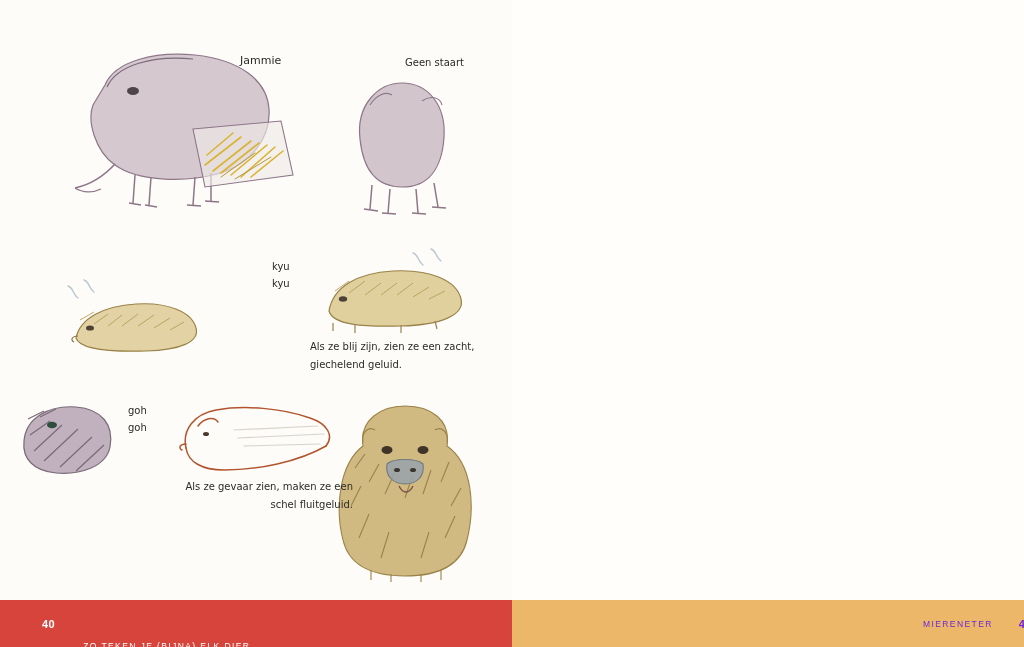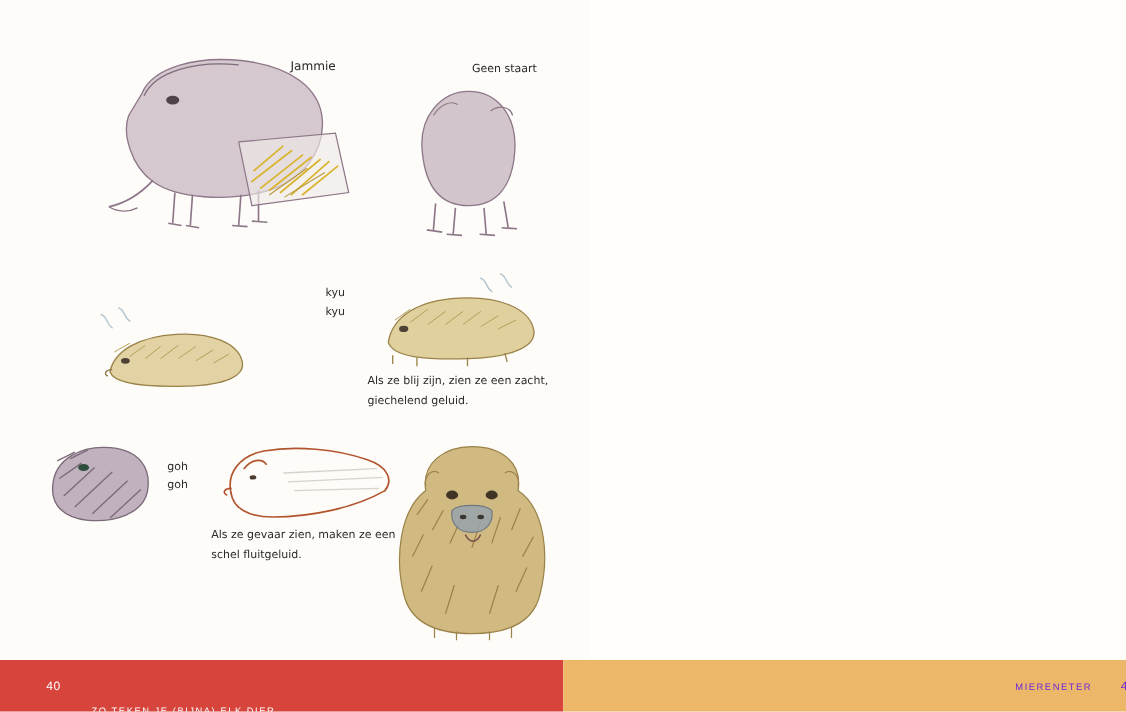--- a/index.html
+++ b/index.html
@@ -18,21 +18,20 @@
     position: relative;
     width: 1024px;
     height: 647px;
     background: #fdfcfa;
   }
   .page-left, .page-right {
     position: absolute;
     top: 0;
     height: 647px;
     background: #fdfcf9;
-    margin-left: 24px;
   }
   .page-left  { left: 0;   width: 512px; }
   .page-right { left: 512px; width: 512px; background: #fffefb; }
 
   
   .footer {
     position: absolute;
     bottom: 0;
     height: 47px;
     display: flex;
@@ -46,21 +45,21 @@
   }
   .footer-right {
     left: 512px;
     width: 564px;
     background: #edb76a;
     color: #6d28d9;
     justify-content: flex-end;
   }
   .folio {
     font-size: 11px;
-    font-weight: normal;
+    font-weight: bold;
     letter-spacing: 0.5px;
   }
   .footer-left .folio { margin-left: 42px; }
   .footer-left .booktitle {
     margin-left: 28px;
     font-size: 8.5px;
     letter-spacing: 1.4px;
     text-transform: uppercase;
     margin-top: 45px;
   }
@@ -80,22 +79,22 @@
     font-size: 10px;
     line-height: 1.6;
   }
   .hand.big { font-size: 11px; }
 
   .lbl-jammie   { left: 240px; top: 52px; }
   .lbl-geenstaart { left: 405px; top: 55px; text-align: center; }
   .lbl-capibara { left: 110px; top: 240px; width: 180px; text-align: center; }
   .lbl-kyu      { left: 272px; top: 258px; line-height: 1.7; }
   .lbl-blij     { left: 310px; top: 338px; width: 165px; line-height: 1.75; }
-  .lbl-goh      { left: 128px; top: 416px; line-height: 1.7; }
-  .lbl-gevaar   { left: 168px; top: 478px; width: 185px; line-height: 1.75; }
+  .lbl-goh      { left: 128px; top: 402px; line-height: 1.7; }
+  .lbl-gevaar   { left: 168px; top: 478px; width: 185px; line-height: 1.75; text-align: right; }
 
   svg { overflow: visible; }
 </style>
 </head>
 <body>
 
 <div class="spread">
 
   <div class="page-left">
 

